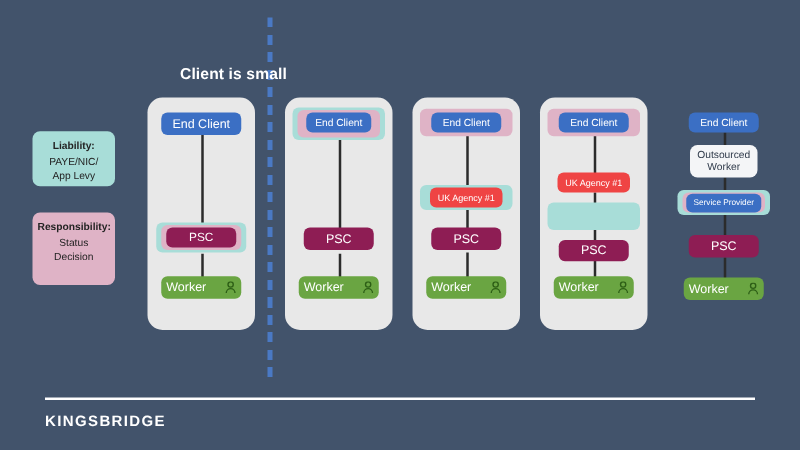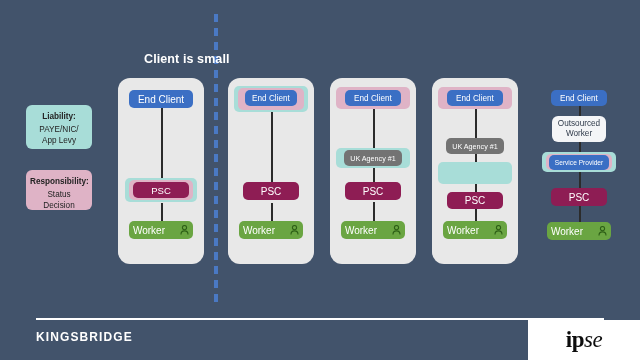--- a/index.html
+++ b/index.html
@@ -28,21 +28,21 @@
   #t-large{left:334px;top:52px;}
 
   
   .legend{
     position:absolute;border-radius:6px;text-align:center;
     color:#232323;font-size:8.2px;line-height:11.5px;
     padding:6px 4px 7px 4px;box-sizing:border-box;
   }
   .legend .hd{font-weight:bold;display:block;margin-bottom:1px;font-size:8.2px;}
   #legend-liability{left:26px;top:105px;width:66px;height:44px;background:#a8ddd8;}
-  #legend-responsibility{left:26px;top:170px;width:66px;height:40px;background:#dfb3c6;}
+  #legend-responsibility{left:26px;top:170px;width:66px;height:58px;background:#dfb3c6;}
 
   
   .card{
     position:absolute;top:78px;width:86px;height:186px;
     background:#e8e8e8;border-radius:12px;
   }
   #card-1{left:118px;}
   #card-2{left:228px;}
   #card-3{left:330px;}
   #card-4{left:432px;}
@@ -58,21 +58,21 @@
     position:absolute;left:43px;width:1.6px;background:#2b2b2b;
   }
 
   .node{
     position:absolute;left:50%;transform:translateX(-50%);
     border-radius:5px;text-align:right;white-space:nowrap;
     display:flex;align-items:center;justify-content:center;
     box-sizing:border-box;z-index:3;
   }
   .n-endclient{background:#3b6fc4;color:#fff;}
-  .n-agency{background:#737373;color:#fff;}
+  .n-agency{background:#ef4444;color:#fff;}
   .n-psc{background:#8e1d54;color:#fff;}
   .n-worker{background:#6aa542;color:#fff;gap:15px;}
   .n-outsourced{background:#f4f5f7;color:#2f3a4a;border-radius:6px;
      line-height:10.5px;flex-direction:column;font-size:8.2px;}
   .n-provider{background:#3b6fc4;color:#fff;}
 
   
   .hl{
     position:absolute;left:50%;transform:translateX(-50%);
     border-radius:5px;z-index:1;
@@ -221,17 +221,14 @@
           <svg width="9" height="10" viewBox="0 0 9 10">
             <circle cx="4.5" cy="2.6" r="2.1" fill="none" stroke="#2d5f16" stroke-width="1.1"></circle>
             <path d="M1 9.4a3.5 3.5 0 0 1 7 0" fill="none" stroke="#2d5f16" stroke-width="1.1"></path>
           </svg>
         </span>
     </div>
   </div>
 
   <div class="footer-line"></div>
   <div class="footer-brand">KINGSBRIDGE</div>
-  <div class="ipse-box">
-    <span class="ipse-logo"><b>ip</b><span class="it">se</span></span>
-  </div>
 
 </div>
 
 </body></html>

